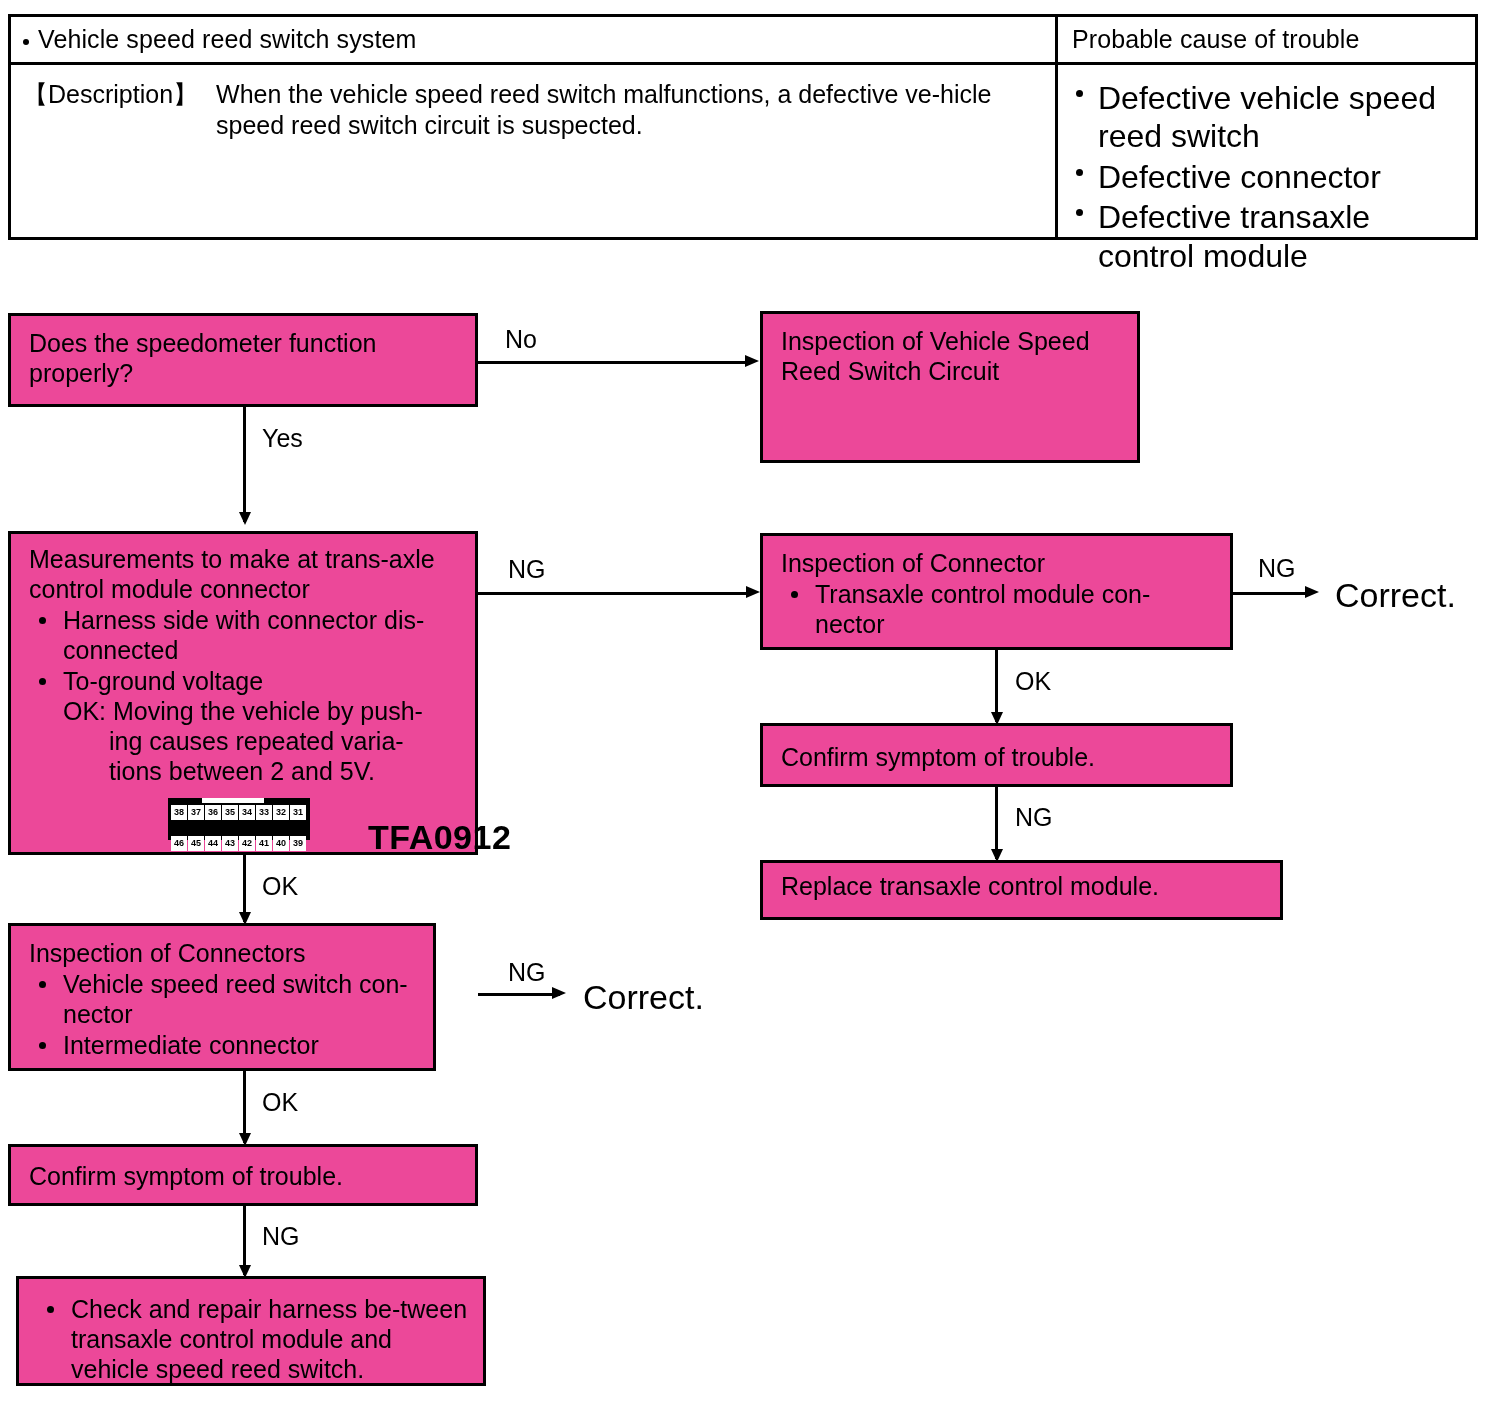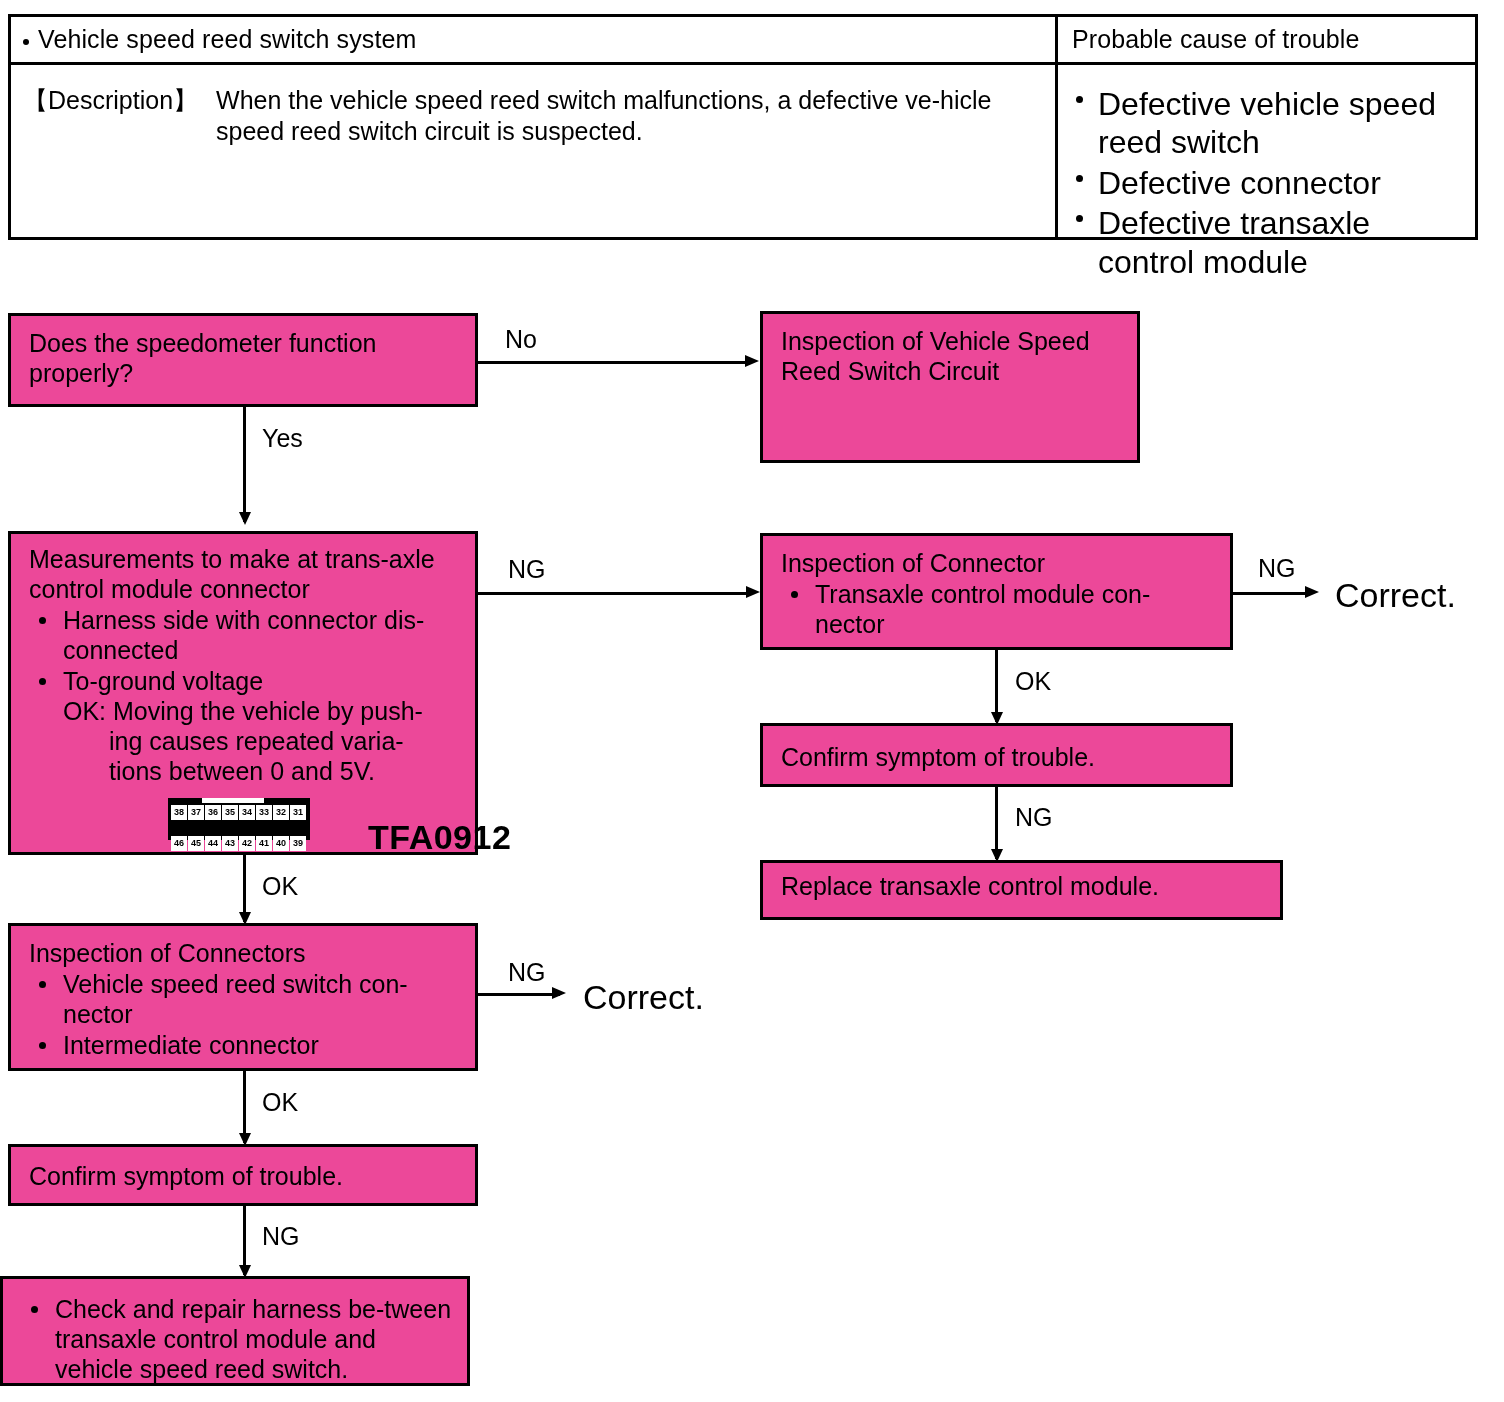--- a/index.html
+++ b/index.html
@@ -51,21 +51,21 @@
   .tbl-cell-right {
     flex: 1;
     box-sizing: border-box;
     padding: 0 14px;
     display: flex;
     align-items: center;
   }
   .tbl-row-body .tbl-cell-left,
   .tbl-row-body .tbl-cell-right {
     align-items: flex-start;
-    padding-top: 20px;
+    padding-top: 14px;
   }
   .head-txt {
     font-size: 25px;
     letter-spacing: 0.1px;
   }
   .head-bullet {
     display: inline-block;
     width: 6px;
     height: 6px;
     background: #000;
@@ -292,21 +292,21 @@
   <div class="elabel" style="left:262px; top:424px;">Yes</div>
 
   <div class="fbox" style="left:8px; top:531px; width:470px; height:324px; padding-top:10px;">
     <span class="title">Measurements to make at trans-axle control module connector</span>
     <ul class="blist">
       <li>Harness side with connector dis-connected</li>
       <li>To-ground voltage</li>
     </ul>
     <span class="subline">OK: Moving the vehicle by push-</span>
     <span class="subline2">ing causes repeated varia-</span>
-    <span class="subline2">tions between 0 and 5V.</span>
+    <span class="subline2">tions between 2 and 5V.</span>
   </div>
 
   <div class="conn">
     <div class="conn-shell"></div>
     <div class="conn-notch"></div>
     <div class="conn-rows">
       <div class="conn-row">
         <span class="pin">38</span>
         <span class="pin">37</span>
         <span class="pin">36</span>
@@ -359,21 +359,21 @@
   <div class="elabel" style="left:1015px; top:803px;">NG</div>
 
   <div class="fbox" style="left:760px; top:860px; width:523px; height:60px; padding-top:8px;">
     <span class="title">Replace transaxle control module.</span>
   </div>
 
   <div class="vline" style="left:243px; top:855px; height:67px;"></div>
   <div class="arrow-down" style="left:239px; top:912px;"></div>
   <div class="elabel" style="left:262px; top:872px;">OK</div>
 
-  <div class="fbox" style="left:8px; top:923px; width:470px; height:148px;">
+  <div class="fbox" style="left:8px; top:923px; width:428px; height:148px;">
     <span class="title">Inspection of Connectors</span>
     <ul class="blist">
       <li>Vehicle speed reed switch con-nector</li>
       <li>Intermediate connector</li>
     </ul>
   </div>
 
   <div class="hline" style="left:478px; top:993px; width:82px;"></div>
   <div class="arrow-right" style="left:552px; top:987px;"></div>
   <div class="elabel" style="left:508px; top:958px;">NG</div>
@@ -384,19 +384,19 @@
   <div class="elabel" style="left:262px; top:1088px;">OK</div>
 
   <div class="fbox" style="left:8px; top:1144px; width:470px; height:62px; padding-top:14px;">
     <span class="title">Confirm symptom of trouble.</span>
   </div>
 
   <div class="vline" style="left:243px; top:1206px; height:69px;"></div>
   <div class="arrow-down" style="left:239px; top:1265px;"></div>
   <div class="elabel" style="left:262px; top:1222px;">NG</div>
 
-  <div class="fbox" style="left:0; top:1276px; width:470px; height:110px; padding-top:14px;">
+  <div class="fbox" style="left:16px; top:1276px; width:470px; height:110px; padding-top:14px;">
     <ul class="blist">
       <li>Check and repair harness be-tween transaxle control module and vehicle speed reed switch.</li>
     </ul>
   </div>
 
 </div>
 
 </body></html>

